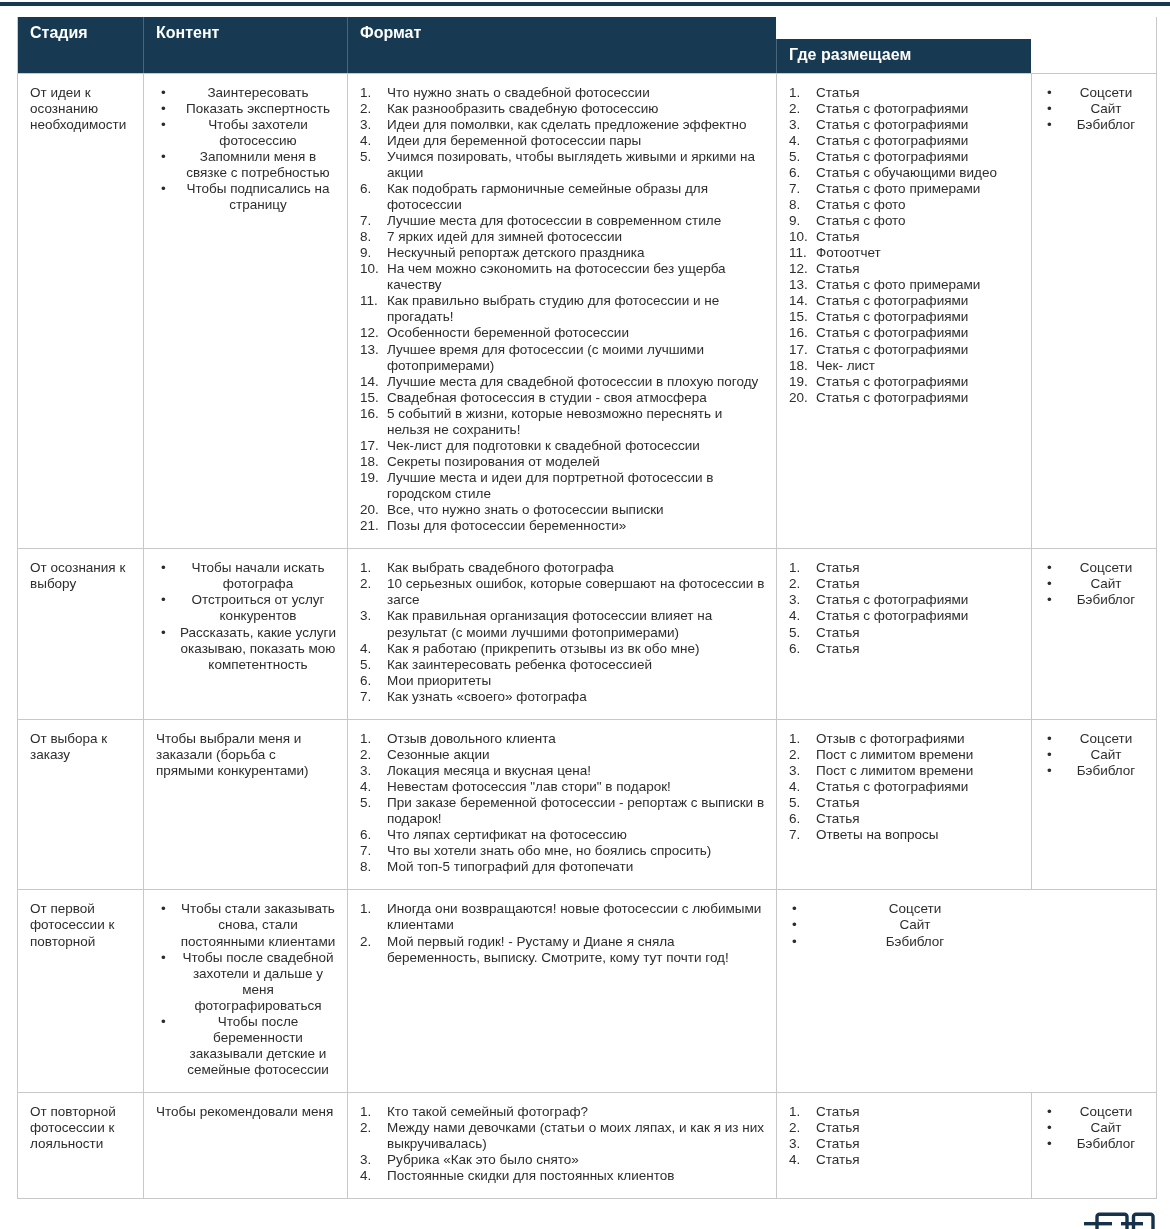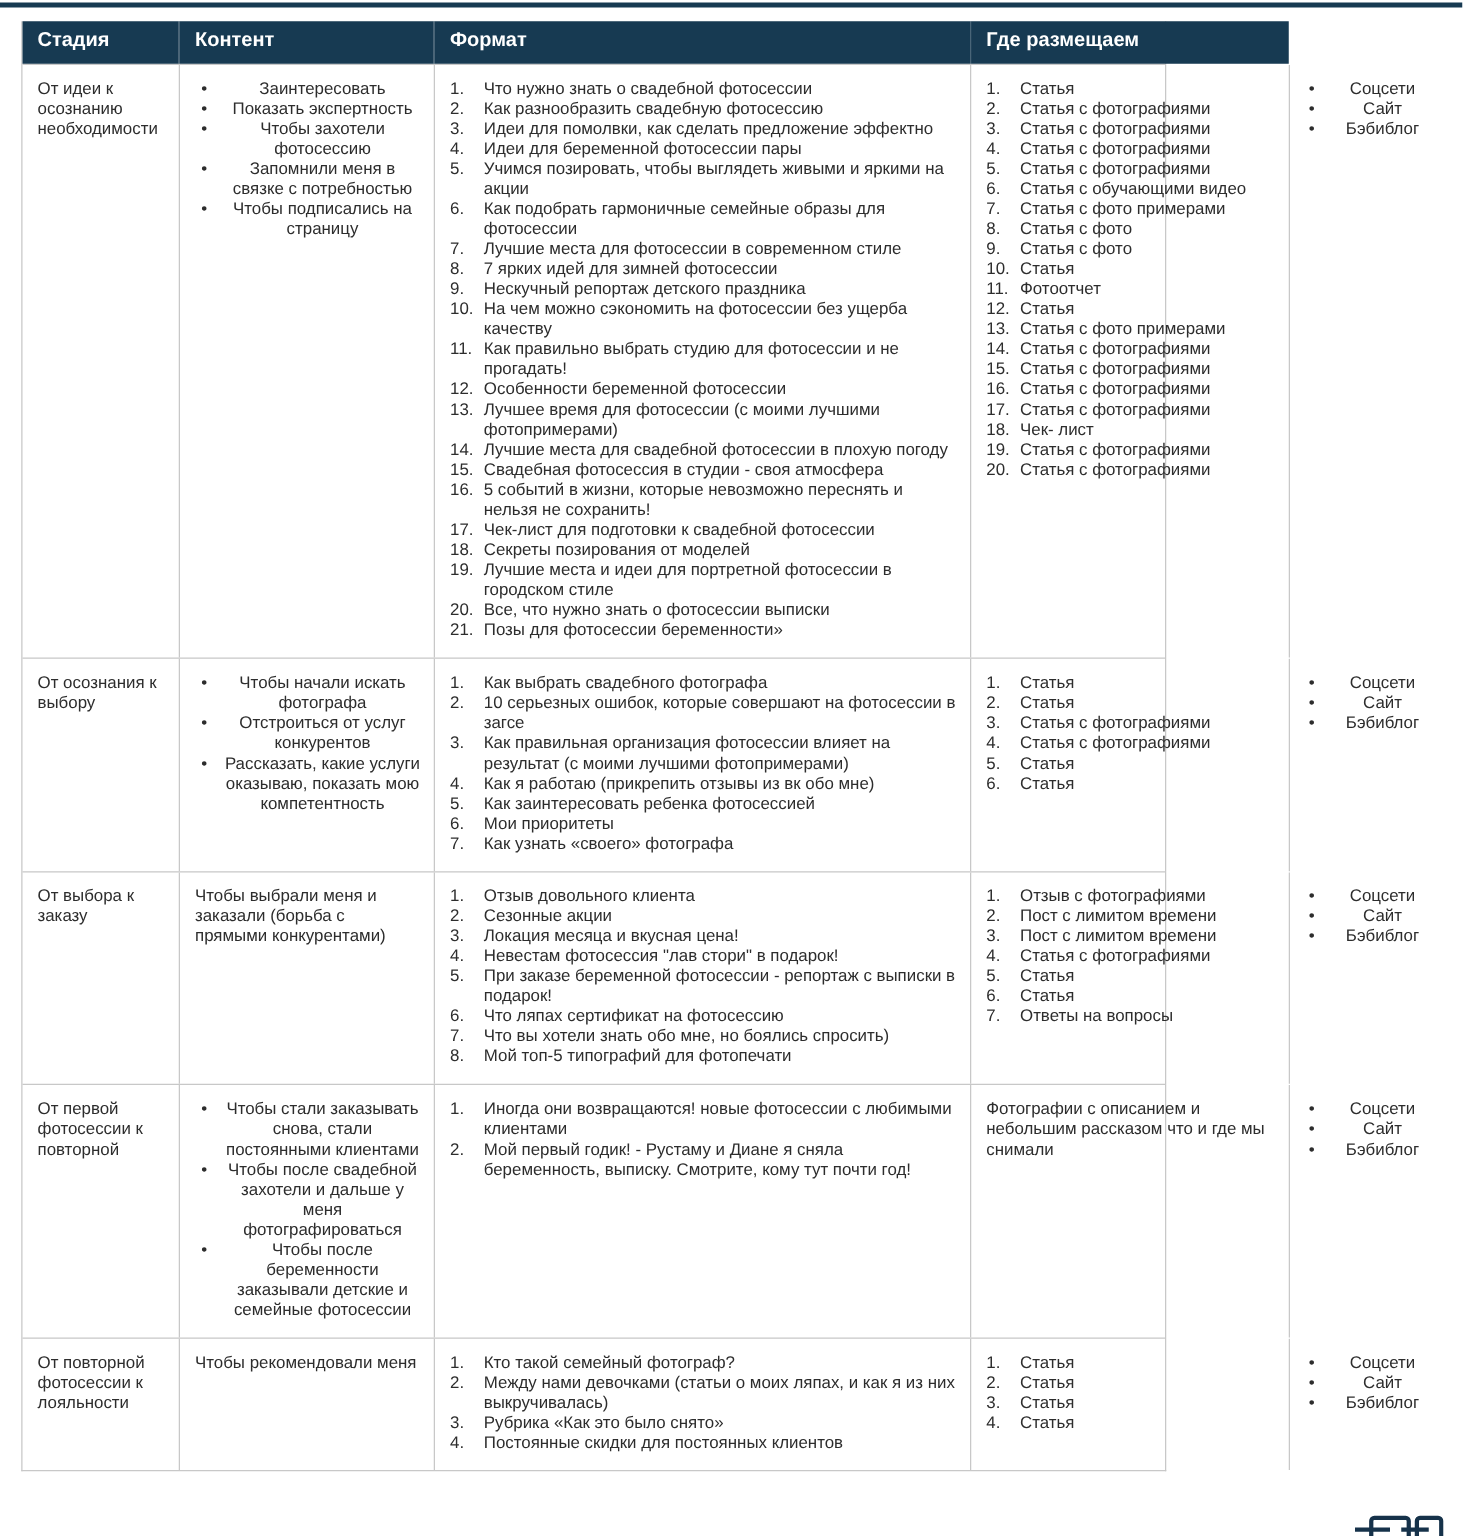--- a/index.html
+++ b/index.html
@@ -7,30 +7,30 @@
     --accent:#16324a;
     --grid:#c8c8c8;
     --text:#2d2d2d;
   }
   *{margin:0;padding:0;box-sizing:border-box;}
   body{
     width:1170px;min-height:1229px;position:relative;background:#fff;
     font-family:"Liberation Sans", sans-serif;color:var(--text);
   }
   .top-line{position:absolute;top:2px;left:0;width:1170px;height:4px;background:var(--header-bg);}
-  .table{position:absolute;top:17px;left:17px;width:916px;border:1px solid var(--grid);border-top:none;}
+  .table{position:absolute;top:17px;left:17px;width:1140px;border:1px solid var(--grid);border-top:none;}
   .tr{display:grid;grid-template-columns:125px 204px 429px 255px 127px;}
   .thead{border:none;}
   .th{
     background:var(--header-bg);color:#fff;font-weight:bold;font-size:16px;line-height:1.22;
     padding:6px 8px 8px 12px;border-left:1px solid rgba(255,255,255,0.22);
   }
   .th:first-child{border-left:none;}
   .th.colh1{padding-right:46px;}
-  .th.colh4{padding-right:20px;}
+  .th.colh4{padding-right:20px;margin-top:22px;}
   .body-row{border-top:1px solid var(--grid);}
   .td{
     border-left:1px solid var(--grid);
     font-size:13.5px;line-height:1.19;
     padding:11px 10px 14px 12px;
   }
   .td:first-child{border-left:none;}
   ul,ol{list-style:none;}
   .number-list{counter-reset:num;}
   .number-list .item{counter-increment:num;position:relative;padding-left:27px;}
@@ -220,23 +220,20 @@
               <li class="item">Чтобы после свадебной захотели и дальше у меня фотографироваться</li>
               <li class="item">Чтобы после беременности заказывали детские и семейные фотосессии</li>
             </ul>
           </div>
           <div class="td col2">
             <ol class="list number-list">
               <li class="item">Иногда они возвращаются! новые фотосессии с любимыми клиентами</li>
               <li class="item">Мой первый годик! - Рустаму и Диане я сняла беременность, выписку. Смотрите, кому тут почти год!</li>
             </ol>
           </div>
-          <div class="td col3">
-            <div class="plain">Фотографии с описанием и небольшим рассказом что и где мы снимали</div>
-          </div>
           <div class="td col4">
             <ul class="list bullet-list">
               <li class="item">Соцсети</li>
               <li class="item">Сайт</li>
               <li class="item">Бэбиблог</li>
             </ul>
           </div>
         </div>
         <div class="tr body-row">
           <div class="td col0">

